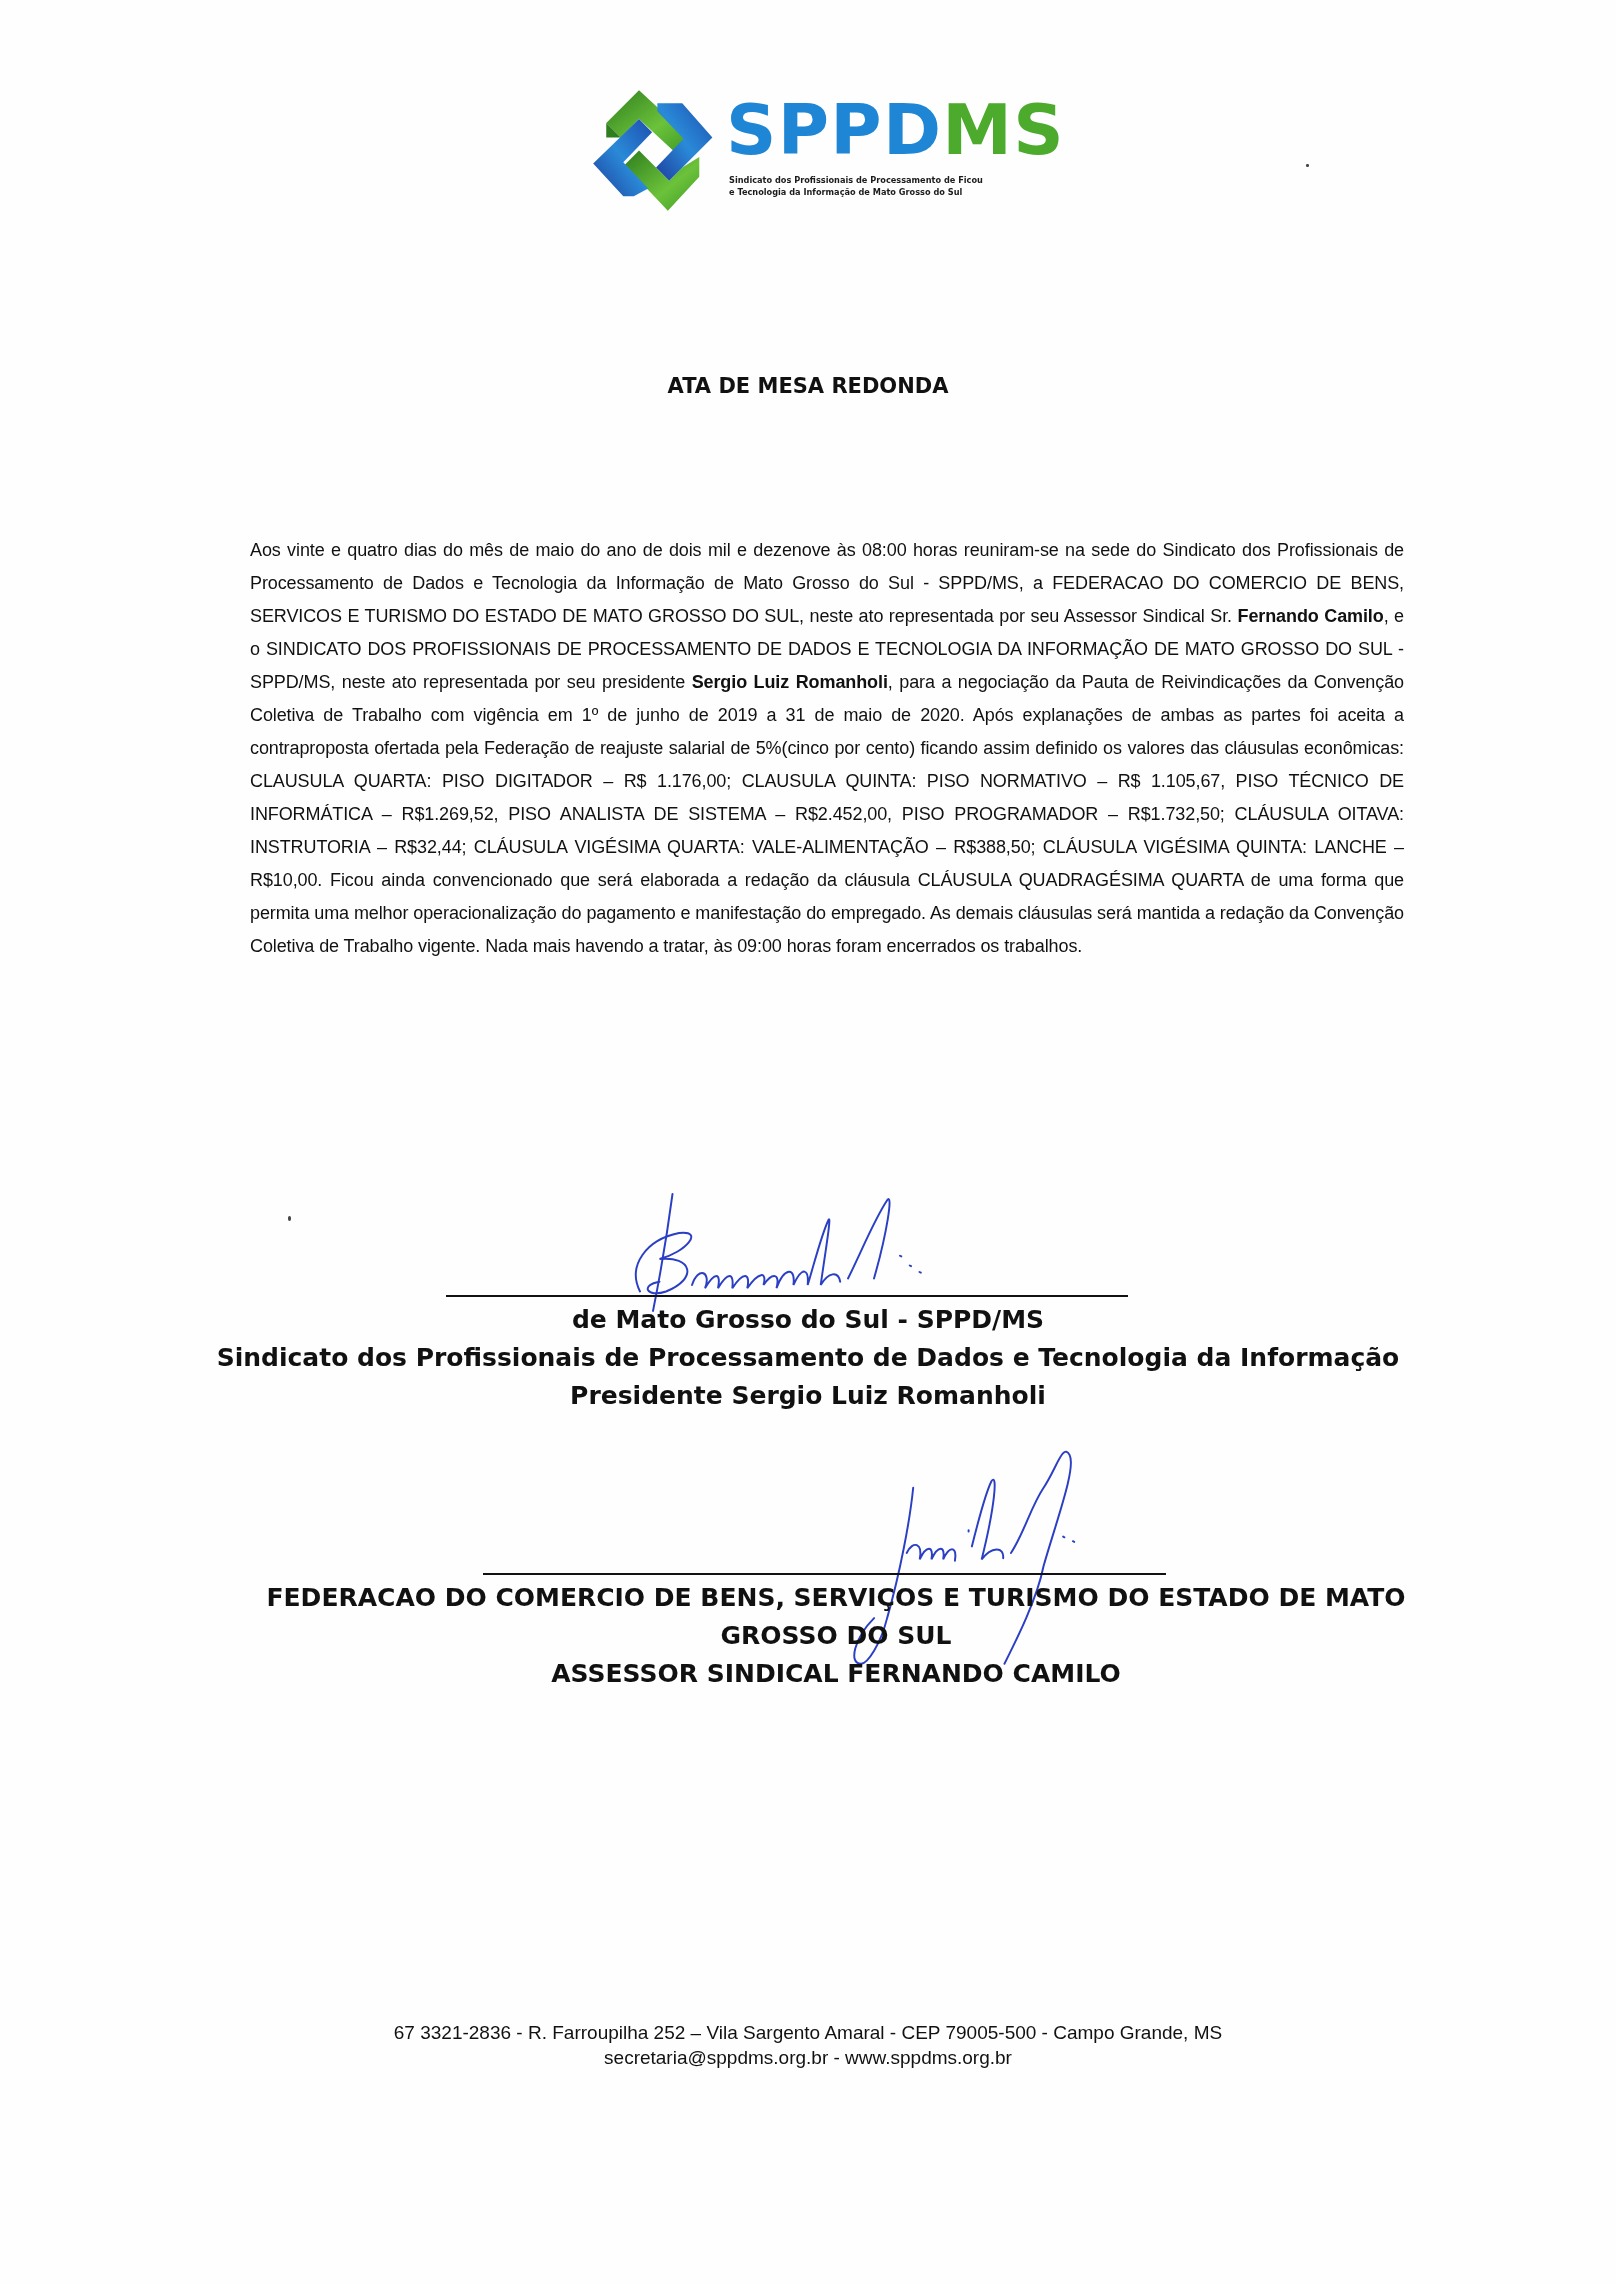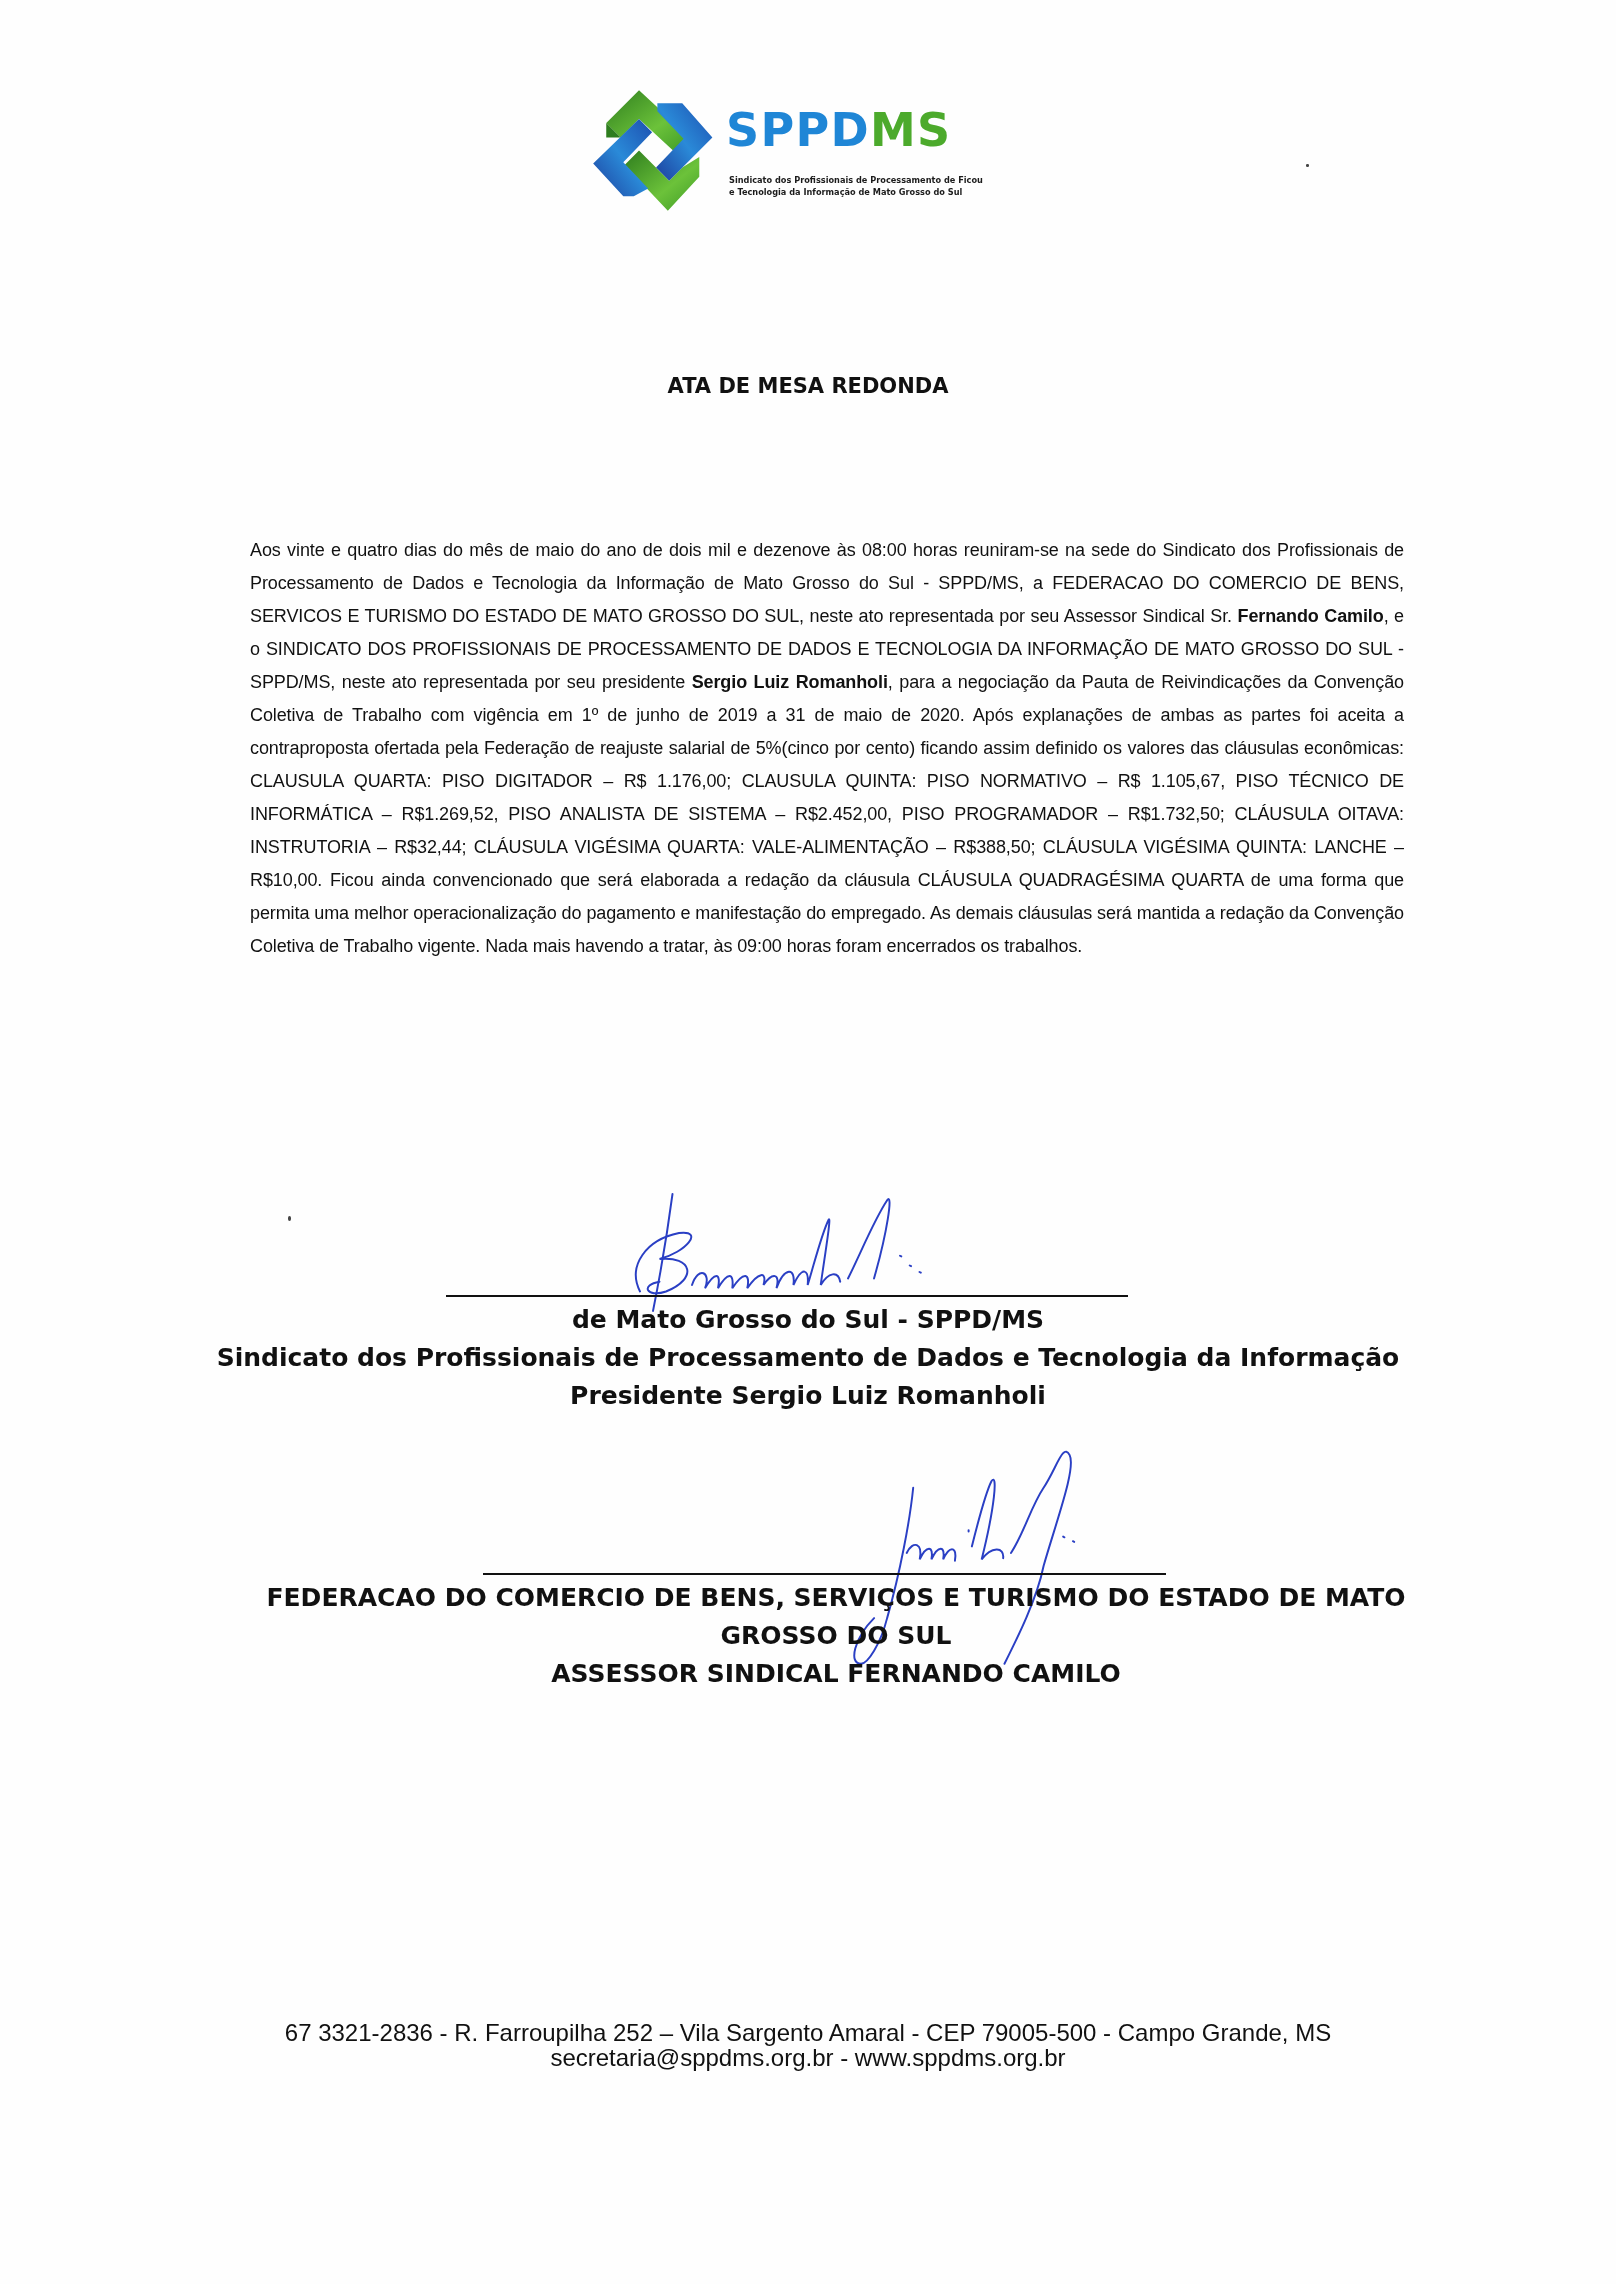--- a/index.html
+++ b/index.html
@@ -2,40 +2,40 @@
 <html style="font-size:10.4px"><head>
   <meta charset="utf-8">
   <style>
     html, body { margin: 0; padding: 0; background: #ffffff; }
     body { width: 1616px; height: 2284px; position: relative; overflow: hidden; font-family: "DejaVu Sans", sans-serif; color: #111; }
     .page { position: absolute; left: 0; top: 0; width: 1616px; height: 2284px; background: #fefefe; }
 
     
     .logo { position: absolute; left: 584px; top: 85px; width: 509px; height: 131px; }
     .logo-icon { position: absolute; left: 0; top: 0; width: 131px; height: 131px; }
-    .logo-word { position: absolute; left: 142px; top: 9px; font-family: "DejaVu Sans", sans-serif; font-weight: bold; font-size: 46px; line-height: 72px; letter-spacing: 1.3px; }
+    .logo-word { position: absolute; left: 142px; top: 9px; font-family: "DejaVu Sans", sans-serif; font-weight: bold; font-size: 70px; line-height: 72px; letter-spacing: 1.3px; }
     .logo-word .blue { color: #1f86d6; }
     .logo-word .green { color: #4caa2c; }
     .logo-sub { position: absolute; left: 145px; top: 89px; font-family: "DejaVu Sans", sans-serif; font-weight: bold; font-size: 8.2px; line-height: 12.4px; color: #1c1c1c; white-space: nowrap; }
 
     
     .title { position: absolute; left: 0; width: 1616px; top: 326px; text-align: center; font-family: "DejaVu Sans", sans-serif; font-weight: bold; font-size: 21px; margin-top: 48px; }
 
     
     .body-text { position: absolute; left: 250px; top: 534px; width: 1154px; font-family: "DejaVu Sans Mono", "Liberation Sans", sans-serif; font-family: "Liberation Sans", sans-serif; font-size: 18px; line-height: 33px; text-align: justify; letter-spacing: -0.1px; }
     .body-text b { font-weight: bold; }
 
     
     .sig-block { position: absolute; left: 0; width: 1616px; text-align: center; font-family: "DejaVu Sans", sans-serif; font-weight: bold; font-size: 25px; line-height: 38px; }
     .sig-line { position: absolute; height: 2px; background: #111; }
     .signature { position: absolute; }
     .signature svg { overflow: visible; }
 
     
-    .footer { position: absolute; left: 0; width: 1616px; top: 2020px; text-align: center; font-family: "Liberation Sans", sans-serif; font-size: 24px; line-height: 25px; color: #111; }
+    .footer { position: absolute; left: 0; width: 1616px; top: 2020px; text-align: center; font-family: "Liberation Sans", sans-serif; font-size: 19px; line-height: 25px; color: #111; }
 
     .speck { position: absolute; background: #444; border-radius: 50%; }
   </style>
 </head>
 <body>
 
 <div class="page">
 
   <div class="logo">
     <div class="logo-icon">

